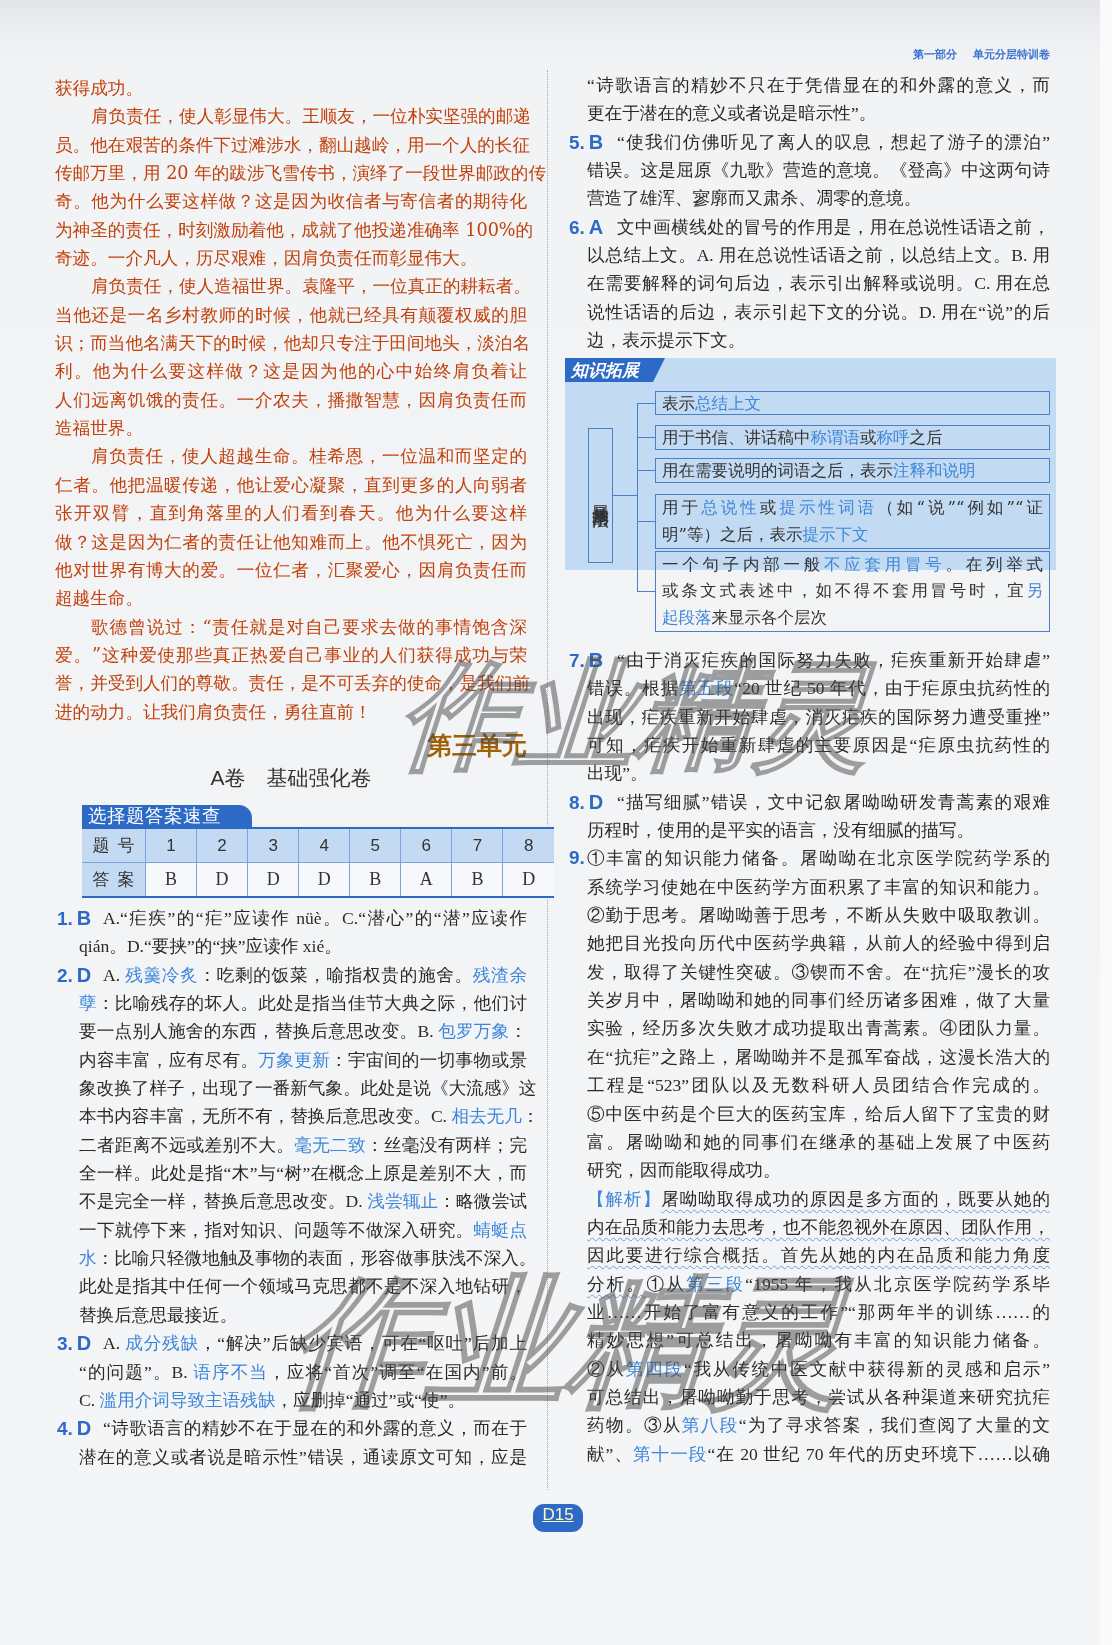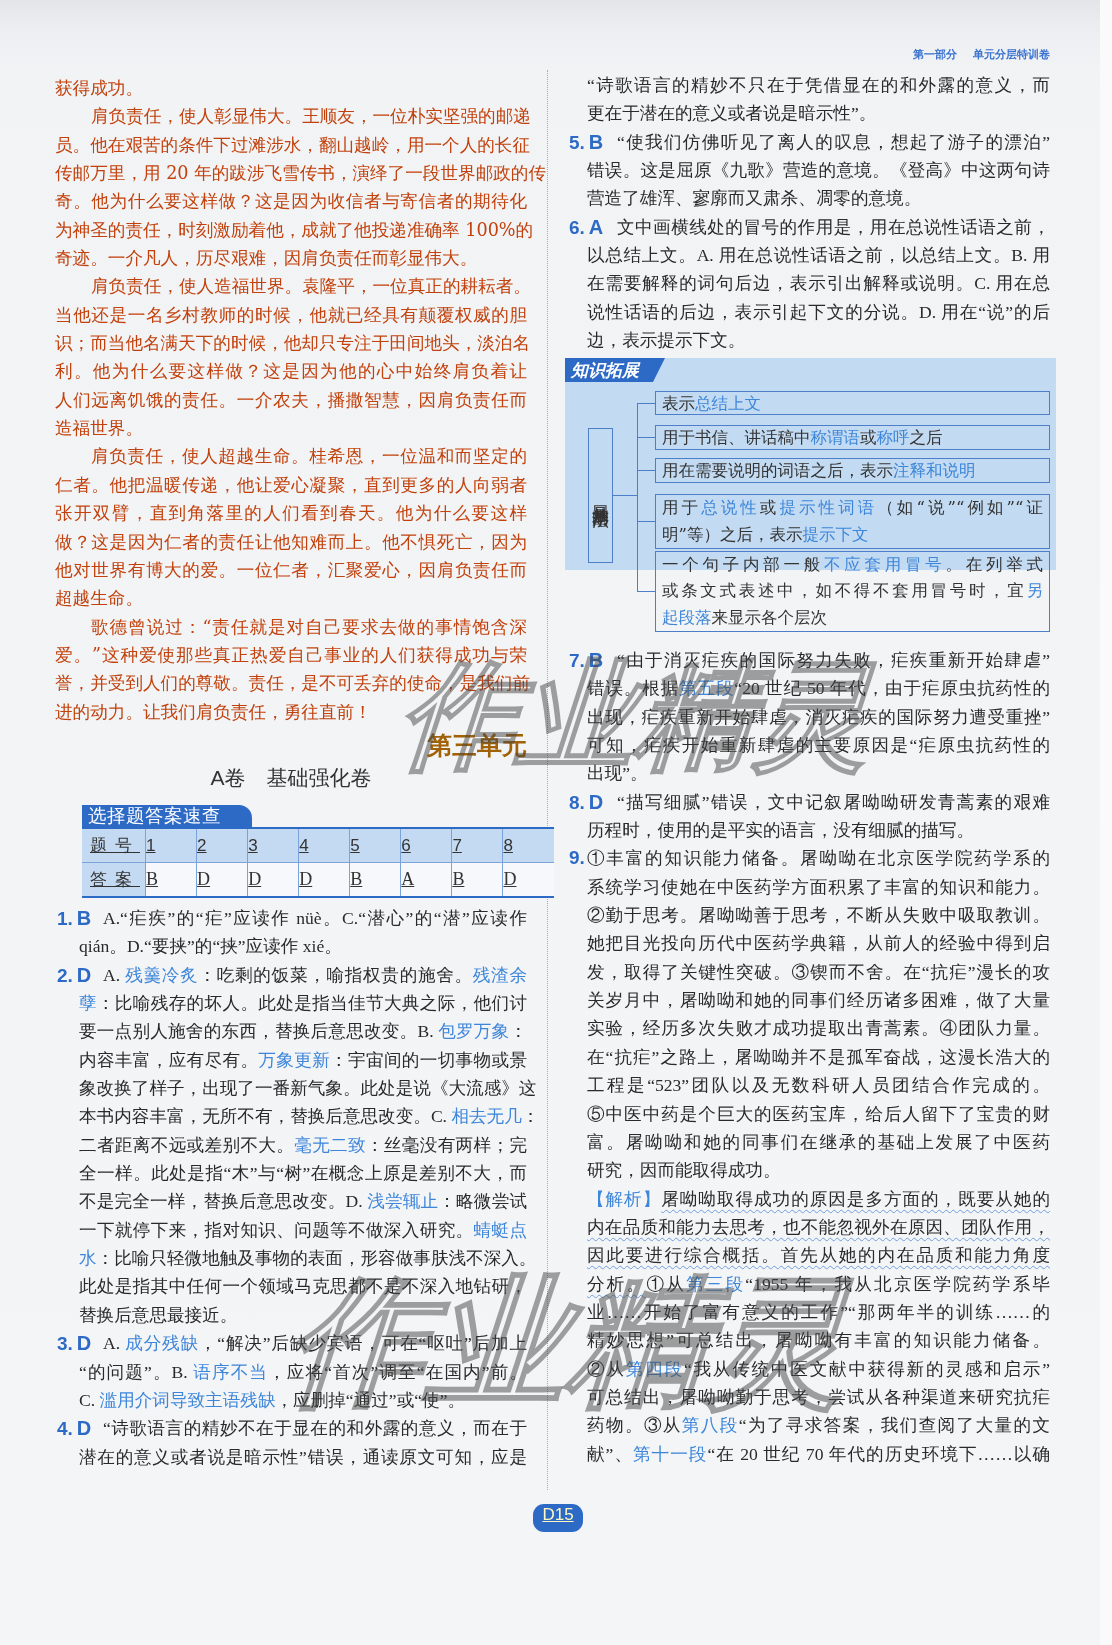--- a/index.html
+++ b/index.html
@@ -50,21 +50,21 @@
   }
 
   .tbl-wrap{position:absolute;left:55px;top:805px;width:472px;margin-left:27px;}
   .tbl-tab{
     width:164px;height:22px;line-height:22px;padding-left:6px;
     background:var(--accent);color:#fff;border-radius:0 13px 0 0;
     font-family:"Liberation Sans","DejaVu Sans",sans-serif;font-size:18.5px;letter-spacing:0.5px;
   }
   table.ans{width:472px;border-collapse:collapse;table-layout:fixed;
     border-top:2px solid var(--accent);border-bottom:2px solid var(--accent);}
-  table.ans td,table.ans th{height:33px;padding:0;text-align:left;border-left:1px solid #7ba3d9;font-weight:normal;text-decoration:underline;}
+  table.ans td,table.ans th{height:33px;padding:0;text-align:center;border-left:1px solid #7ba3d9;font-weight:normal;}
   table.ans tr td:first-child,table.ans tr th:first-child{border-left:none;}
   table.ans tr.r1{background:#c4daf2;border-bottom:1px solid #7ba3d9;}
   table.ans tr.r2 td{background:#f6f8fb;}
   table.ans tr.r2 th{background:#c4daf2;}
   table.ans th{width:63px;font-family:"DejaVu Sans",sans-serif;font-size:17px;letter-spacing:8px;text-indent:8px;color:#333;}
   table.ans tr.r1 td{font-family:"Liberation Sans","DejaVu Sans",sans-serif;font-size:17px;color:#333;}
   table.ans tr.r2 td{font-family:"Liberation Serif",serif;font-size:18px;color:#333;}
 
   .col{position:absolute;}
   .col-left-ans{left:79px;top:904px;width:448px;}

